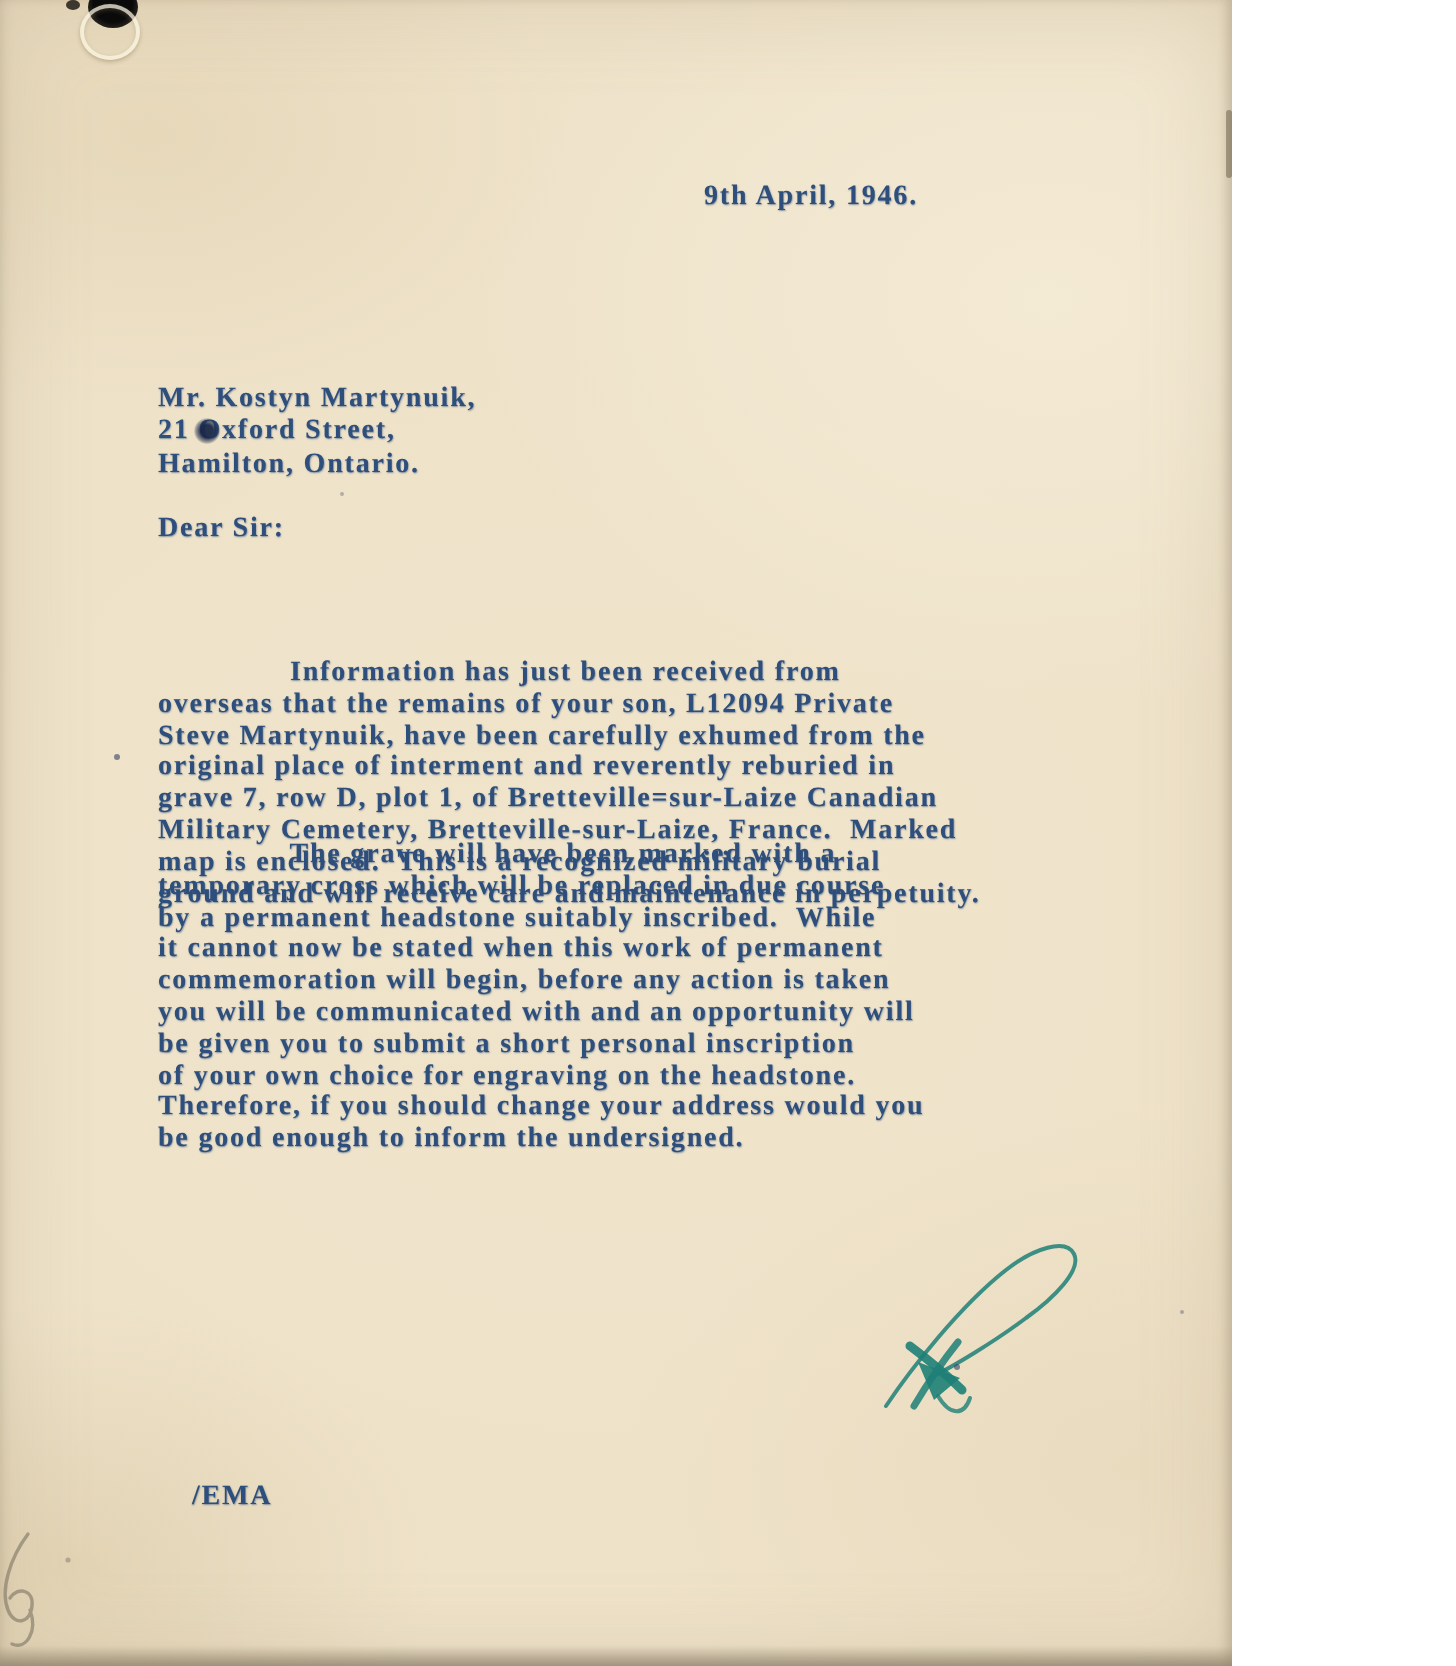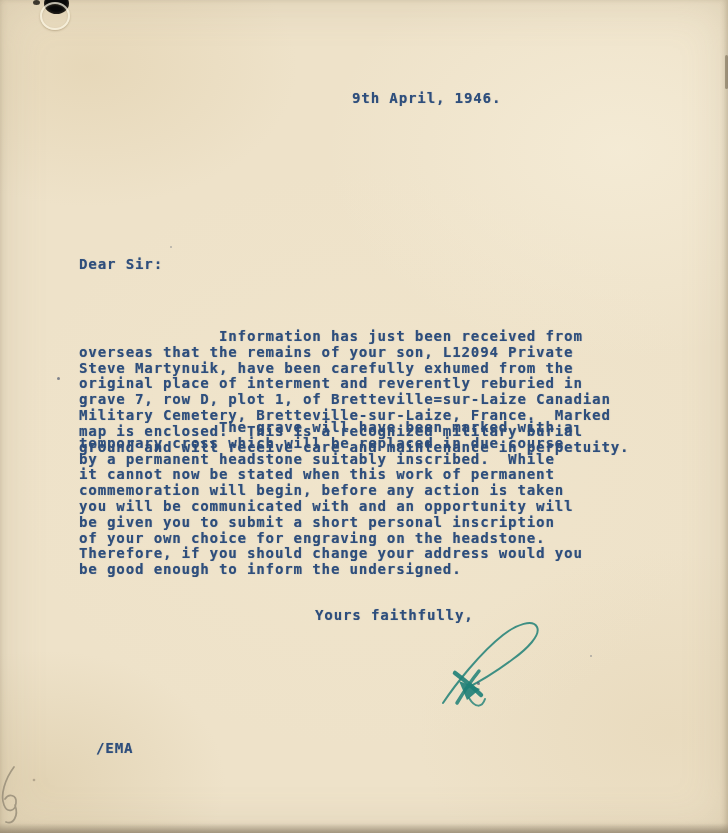--- a/index.html
+++ b/index.html
@@ -1,26 +1,27 @@
 <!DOCTYPE html>
 <html><head>
 <meta charset="utf-8">
 <style>
   html,body{margin:0;padding:0;}
   body{width:728px;height:833px;overflow:hidden;font-family:"DejaVu Sans Mono","Liberation Mono",monospace;}
   .paper{
-    position:relative;width:728px;height:833px;
+    position:relative;width:616px;height:833px;
     background-color:#eee2c9;
     background-image:
       radial-gradient(ellipse 300px 200px at 12% 8%, rgba(224,207,172,0.55), transparent 70%),
       radial-gradient(ellipse 420px 300px at 85% 18%, rgba(247,239,219,0.65), transparent 70%),
       radial-gradient(ellipse 520px 420px at 50% 55%, rgba(242,231,206,0.5), transparent 70%),
       radial-gradient(ellipse 360px 260px at 92% 88%, rgba(228,212,180,0.5), transparent 70%),
       radial-gradient(ellipse 260px 190px at 6% 94%, rgba(216,199,163,0.55), transparent 70%);
     box-shadow: inset 0 0 46px rgba(150,130,95,0.22), inset 0 -5px 7px rgba(115,102,80,0.25), inset -3px 0 5px rgba(140,122,92,0.18);
+    font-family: Liberation Serif, serif;
   }
   .ink{
     position:absolute;
     color:#2e4e7c;
     font-size:14px;
     font-weight:bold;
     letter-spacing:0.9px;
     line-height:15.8px;
     white-space:pre;
     text-shadow:0.3px 0.4px 0.8px rgba(46,78,124,0.55);
@@ -64,20 +65,21 @@
 
 <div class="paper">
 
   <div class="punch-hole"></div>
   <div class="punch-ring"></div>
   <div class="top-speck"></div>
   <div class="edge-smudge"></div>
 
   <div class="ink date-line">9th April, 1946.</div>
 
+  <div class="ink address"><span>Mr. Kostyn Martynuik,</span><br><span>21 </span><span class="blot">O</span><span>xford Street,</span><br><span>Hamilton, Ontario.</span></div>
 
   <div class="ink salutation">Dear Sir:</div>
 
   <div class="ink para1">               Information has just been received from
 overseas that the remains of your son, L12094 Private
 Steve Martynuik, have been carefully exhumed from the
 original place of interment and reverently reburied in
 grave 7, row D, plot 1, of Bretteville=sur-Laize Canadian
 Military Cemetery, Bretteville-sur-Laize, France.  Marked
 map is enclosed.  This is a recognized military burial
@@ -87,21 +89,20 @@
 temporary cross which will be replaced in due course
 by a permanent headstone suitably inscribed.  While
 it cannot now be stated when this work of permanent
 commemoration will begin, before any action is taken
 you will be communicated with and an opportunity will
 be given you to submit a short personal inscription
 of your own choice for engraving on the headstone.
 Therefore, if you should change your address would you
 be good enough to inform the undersigned.</div>
 
-  <div class="ink closing">Yours faithfully,</div>
 
   <svg class="signature" viewBox="0 0 130 95">
     <path d="M18,88 C30,70 55,38 78,20 C92,9 108,4 112,12 C116,20 102,34 88,44 C72,56 52,68 40,74" fill="none" stroke="#1e8077" stroke-width="2" stroke-linecap="round" opacity="0.85"></path>
     <path d="M30,58 C38,64 48,72 56,80" fill="none" stroke="#1e8077" stroke-width="4.5" stroke-linecap="round" opacity="0.9"></path>
     <path d="M54,56 C46,66 38,78 32,88" fill="none" stroke="#1e8077" stroke-width="3.5" stroke-linecap="round" opacity="0.85"></path>
     <path d="M34,66 L55,74 L42,85 Z" fill="#1e8077" opacity="0.9"></path>
     <path d="M44,83 C50,93 57,93 60,84" fill="none" stroke="#1e8077" stroke-width="2" stroke-linecap="round" opacity="0.8"></path>
   </svg>
 
 

